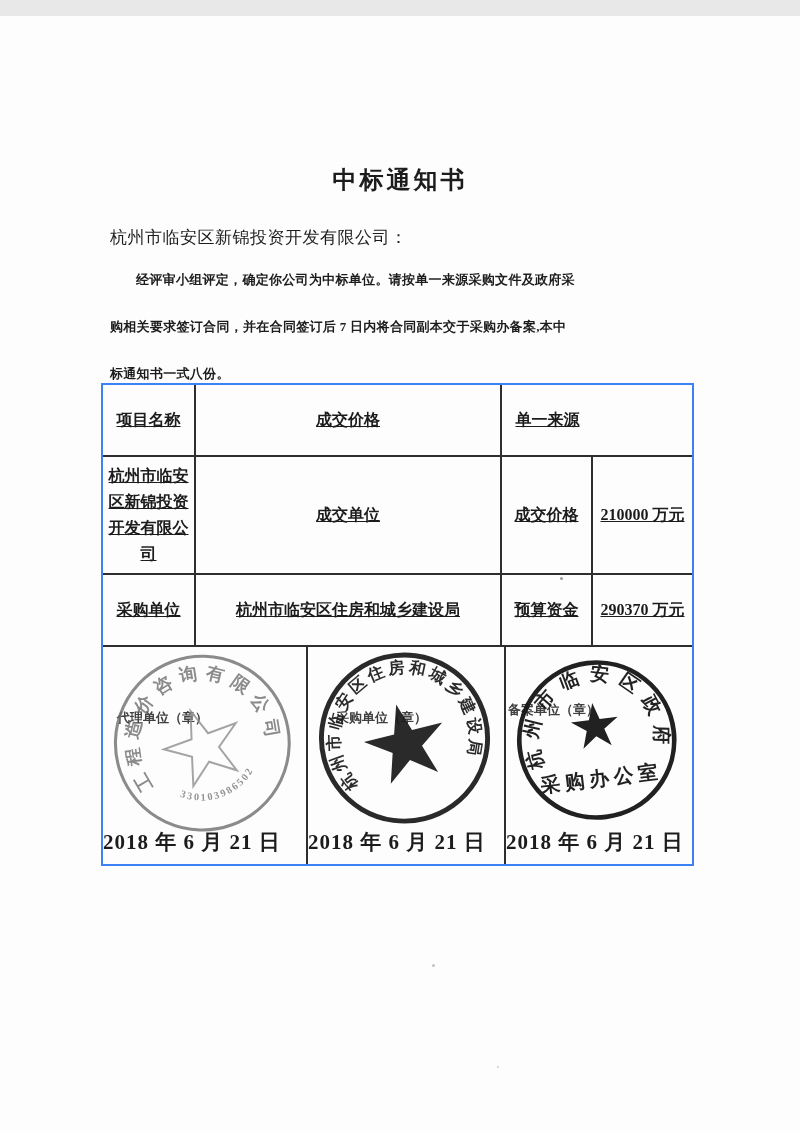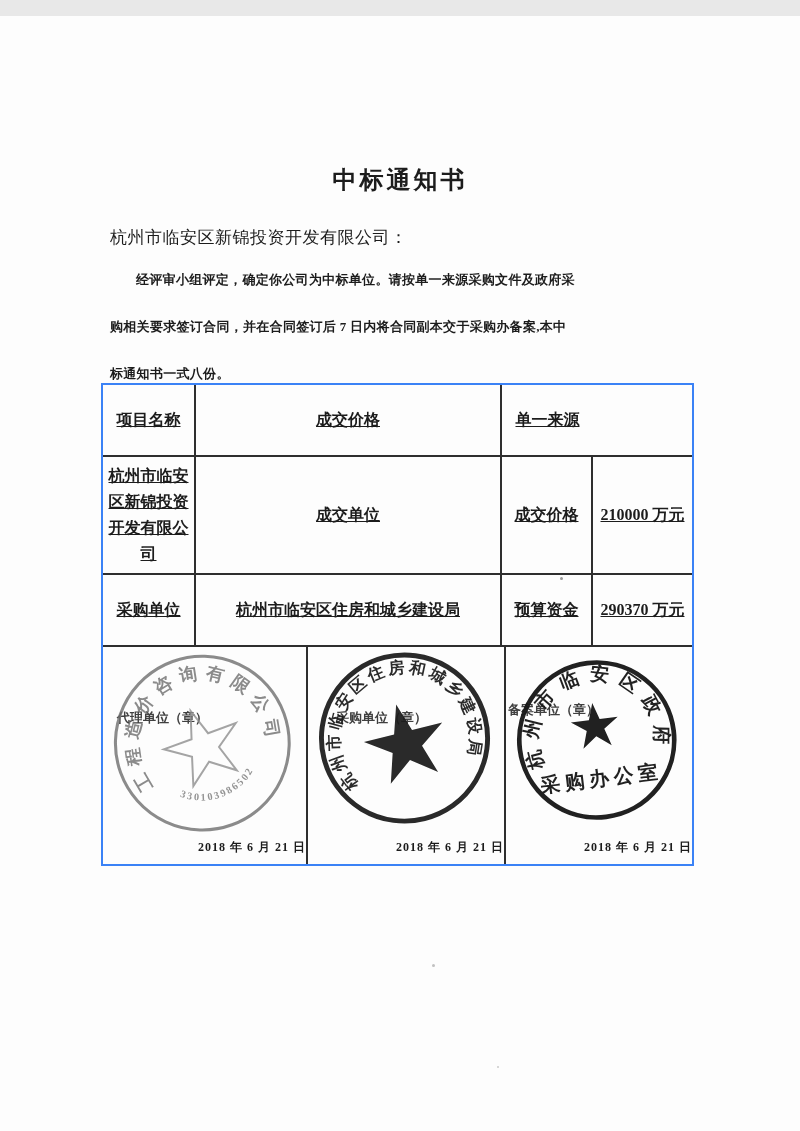--- a/index.html
+++ b/index.html
@@ -73,22 +73,22 @@
   }
   .pl-0{top:62px;left:14px;}
   .pl-1{top:62px;left:28px;}
   .pl-2{top:54px;left:2px;}
   .seal-wrap{position:absolute;z-index:2;}
   .sw-0{top:4px;left:8px;transform:rotate(-20deg);opacity:.8;}
   .sw-1{top:2px;left:8px;transform:rotate(-14deg);opacity:.93;}
   .sw-2{top:8px;left:6px;transform:rotate(-7deg);opacity:.95;}
   .stamp-date{
     position:absolute;bottom:8px;left:0;width:100%;
-    text-align:right;
-    font-size:12px;font-weight:600;letter-spacing:1px;
+    text-align:left;
+    font-size:21px;font-weight:600;letter-spacing:1px;
     z-index:3;
   }
   
   .speck{position:absolute;background:#9a9a9a;border-radius:50%;}
   .speck-a{top:561px;left:560px;width:3px;height:3px;}
   .speck-b{top:948px;left:432px;width:3px;height:3px;opacity:.6;}
   .speck-c{top:1050px;left:497px;width:2px;height:2px;opacity:.5;}
 </style>
 </head>
 <body>

